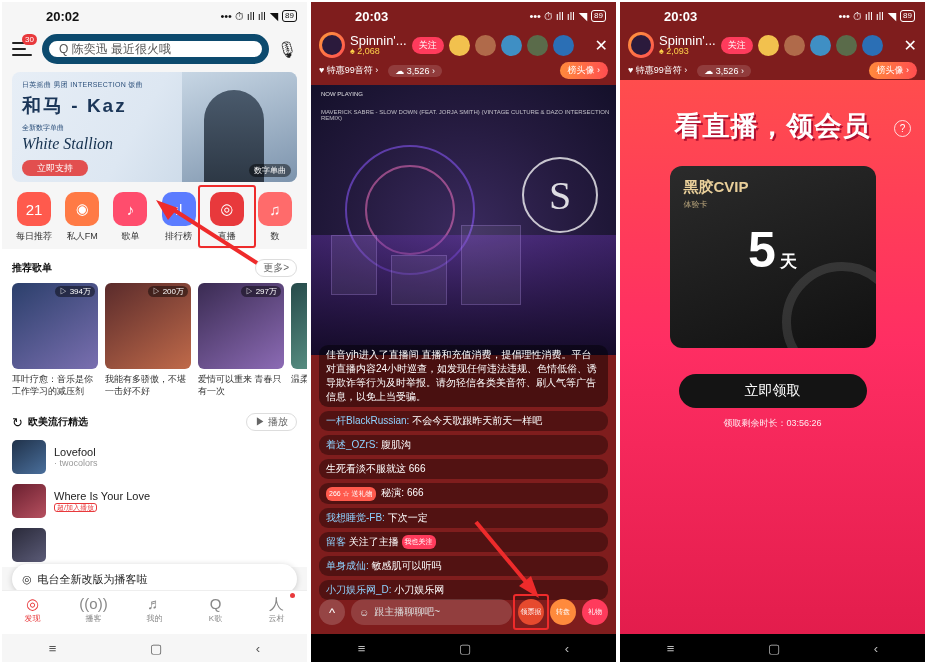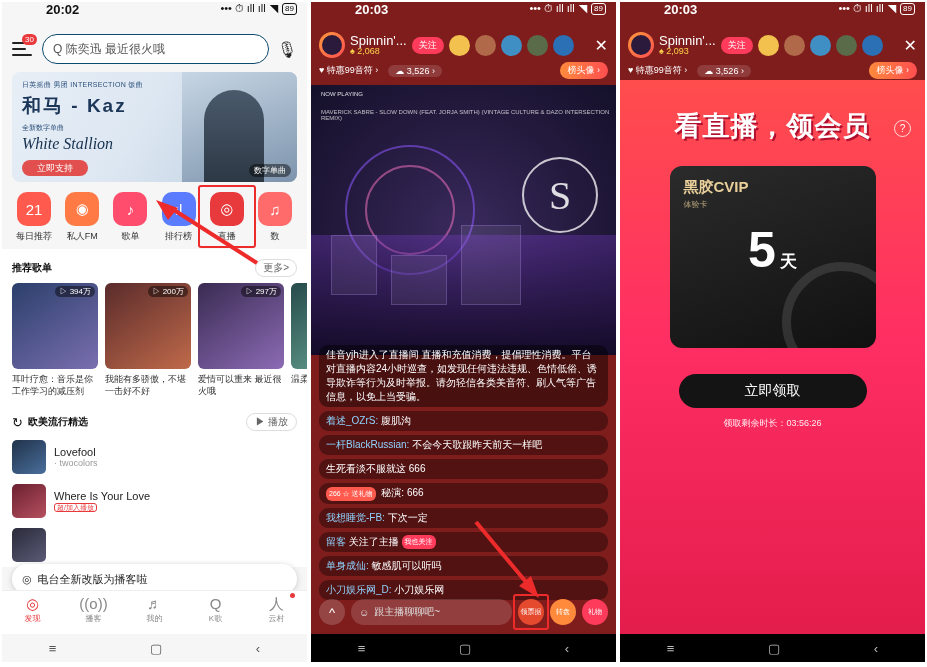--- a/index.html
+++ b/index.html
@@ -5,37 +5,37 @@
   * { box-sizing: border-box; margin:0; padding:0; }
   body {
     width:927px; height:667px;
     background:#ffffff;
     font-family:"Liberation Sans", sans-serif;
     overflow:hidden;
   }
   .stage { position:relative; width:927px; height:667px; display:flex; gap:4px; padding:2px; }
   .phone { position:relative; width:305px; height:660px; overflow:hidden; background:#000; }
   
-  .statusbar { height:28px; display:flex; align-items:flex-start; padding:0 10px; font-size:12px; }
+  .statusbar { height:28px; display:flex; align-items:center; padding:0 10px; font-size:12px; }
   .sb-time { font-weight:bold; font-size:13px; flex:0 0 auto; margin-left:34px;}
   .sb-right { margin-left:auto; display:flex; align-items:center; gap:4px; font-size:11px; }
   .sb-ico { display:inline-block; }
   .batt { border:1px solid currentColor; border-radius:3px; padding:0 2px; font-size:8px; line-height:10px; }
   
   #p1 { background:#f6f6f6; color:#111; }
   #p1 .statusbar { color:#111; background:#f6f6f6; }
   .p1-search { display:flex; align-items:center; gap:8px; padding:4px 10px 8px 10px; background:#f6f6f6;}
   .ham { position:relative; width:22px; height:18px; flex:0 0 auto; }
   .ham i { position:absolute; left:0; height:2px; background:#222; border-radius:1px; }
   .ham i:nth-child(1){ top:2px; width:20px; }
   .ham i:nth-child(2){ top:8px; width:14px; }
   .ham i:nth-child(3){ top:14px; width:20px; }
   .ham .badge { position:absolute; top:-6px; left:10px; background:#e8393c; color:#fff;
      font-size:8px; border-radius:8px; padding:0 3px; line-height:11px; }
-  .searchbox { flex:1; height:30px; border:1px solid #0c4a6e; border-radius:15px; background:#fff;
+  .searchbox { flex:1; height:30px; border:7px solid #0c4a6e; border-radius:15px; background:#fff;
       display:flex; align-items:center; gap:5px; padding:0 10px; font-size:12px; color:#555; }
   .mic { width:20px; flex:0 0 auto; text-align:center; font-size:16px; color:#222; }
   .banner { margin:0 10px; height:110px; border-radius:8px; position:relative; overflow:hidden;
     background:linear-gradient(120deg,#e7eef6 0%,#dde7f2 45%,#b9cbdd 100%); }
   .banner .ban-left { position:absolute; left:10px; top:8px; width:150px; color:#1d3b63; }
   .ban-sub { font-size:7px; letter-spacing:.3px; color:#2b4f7a; }
   .ban-t1 { font-size:19px; font-weight:bold; margin-top:3px; color:#1b3658; letter-spacing:2px;}
   .ban-t2 { font-size:7px; color:#2b4f7a; margin-top:4px; }
   .ban-t3 { font-size:16px; font-style:italic; font-family:"Liberation Serif",serif; color:#15314f; margin-top:2px; }
   .ban-btn { margin-top:7px; width:66px; height:16px; border-radius:8px; background:#e24f4f; color:#fff;
@@ -233,21 +233,21 @@
         <div class="card">
           <div class="card-img" style="background:linear-gradient(145deg,#5a2b2b,#c06a4a)">
             <div class="card-play">▷ 200万</div>
           </div>
           <div class="card-txt">我能有多骄傲，不堪一击好不好</div>
         </div>
         <div class="card">
           <div class="card-img" style="background:linear-gradient(145deg,#3a2b52,#8c6bb5)">
             <div class="card-play">▷ 297万</div>
           </div>
-          <div class="card-txt">爱情可以重来 最近很火哦</div>
+          <div class="card-txt">爱情可以重来 青春只有一次</div>
         </div>
         <div class="card">
           <div class="card-img" style="background:linear-gradient(145deg,#264a4a,#6fae9c)"></div>
           <div class="card-txt">温柔梦</div>
         </div>
       </div>
 
       <div class="sec2">
         <span style="font-size:13px;margin-right:5px">↻</span>
         <div class="sec-title">欧美流行精选</div>
@@ -355,26 +355,26 @@
       <div class="stage-cube" style="left:80px;top:170px;width:56px;height:50px"></div>
       <div class="stage-cube" style="left:150px;top:140px;width:60px;height:80px"></div>
       <div class="stage-logo">S</div>
     </div>
 
     <div class="chatlist">
       <div class="chatline cl-sys" style="max-height:92px;overflow:hidden">
         <span>佳音yjh进入了直播间 直播和充值消费，提倡理性消费。平台对直播内容24小时巡查，如发现任何违法违规、色情低俗、诱导欺诈等行为及时举报。请勿轻信各类美音符、刷人气等广告信息，以免上当受骗。</span>
       </div>
       <div class="chatline">
+        <span class="cl-name">一杆BlackRussian:</span>
+        <span>不会今天歌跟昨天前天一样吧</span>
+      </div>
+      <div class="chatline">
         <span class="cl-name">着述_OZrS:</span>
         <span>腹肌沟</span>
-      </div>
-      <div class="chatline">
-        <span class="cl-name">一杆BlackRussian:</span>
-        <span>不会今天歌跟昨天前天一样吧</span>
       </div>
       <div class="chatline">
         <span>生死看淡不服就这 666</span>
       </div>
       <div class="chatline">
         <span class="tagmini" style="background:#ff5a4d">266 ☆ 送礼物</span>
         <span>秘演: 666</span>
       </div>
       <div class="chatline">
         <span class="cl-name">我想睡觉-FB:</span>

